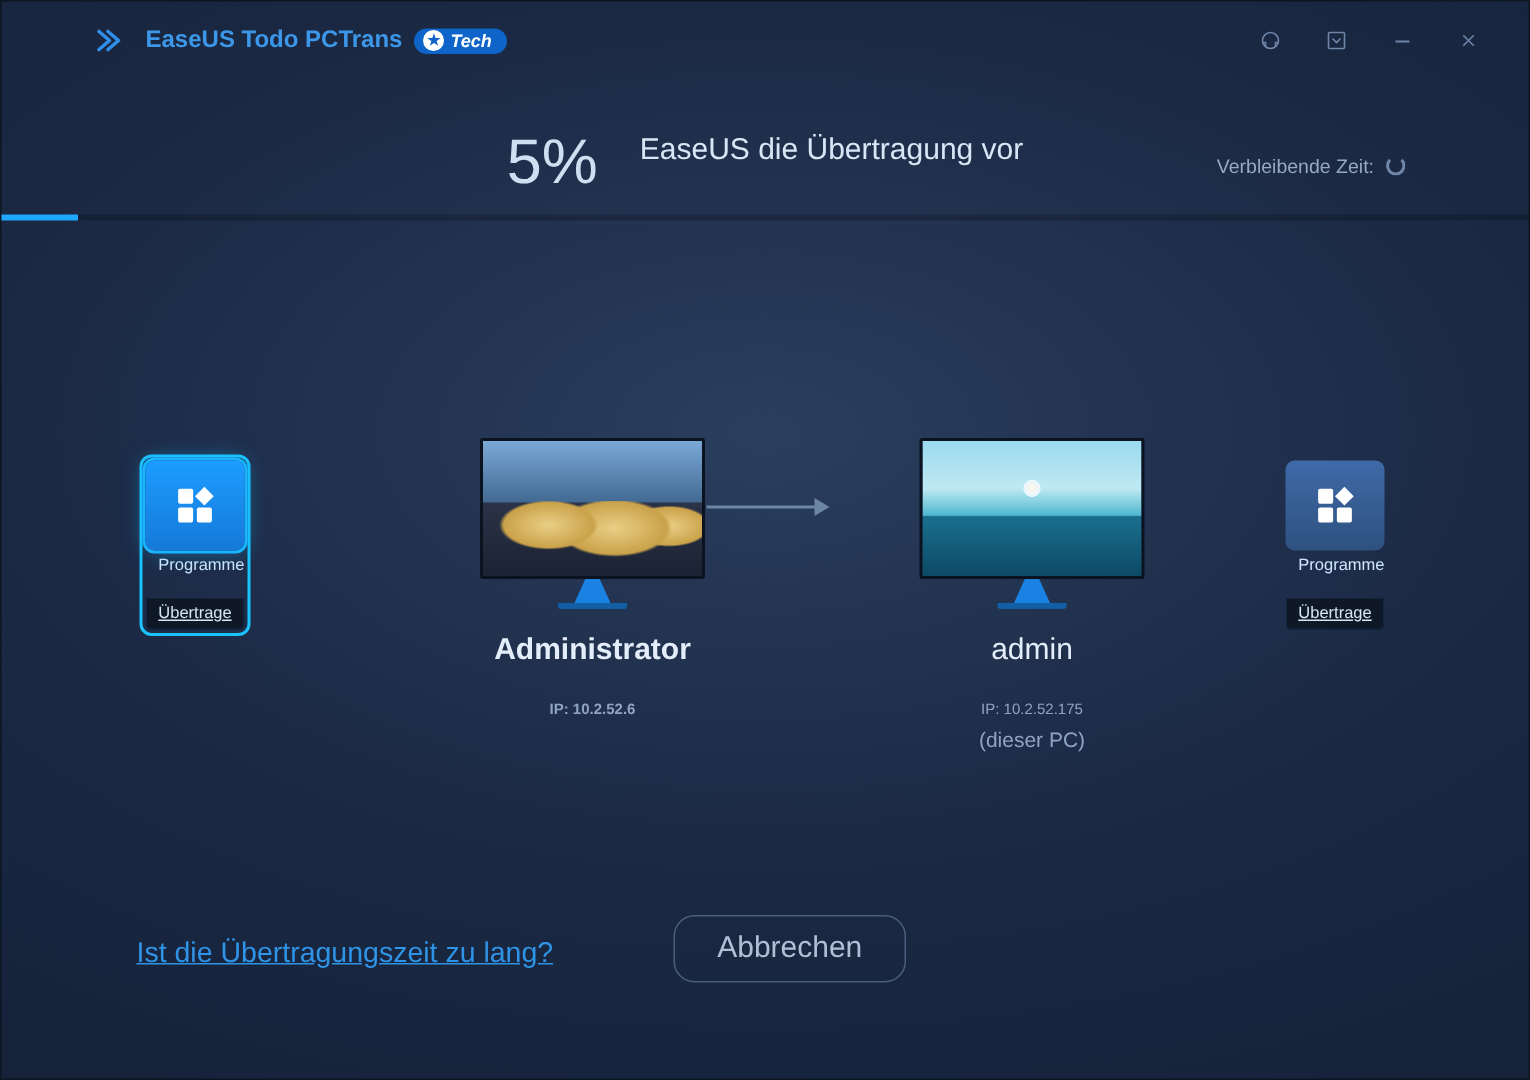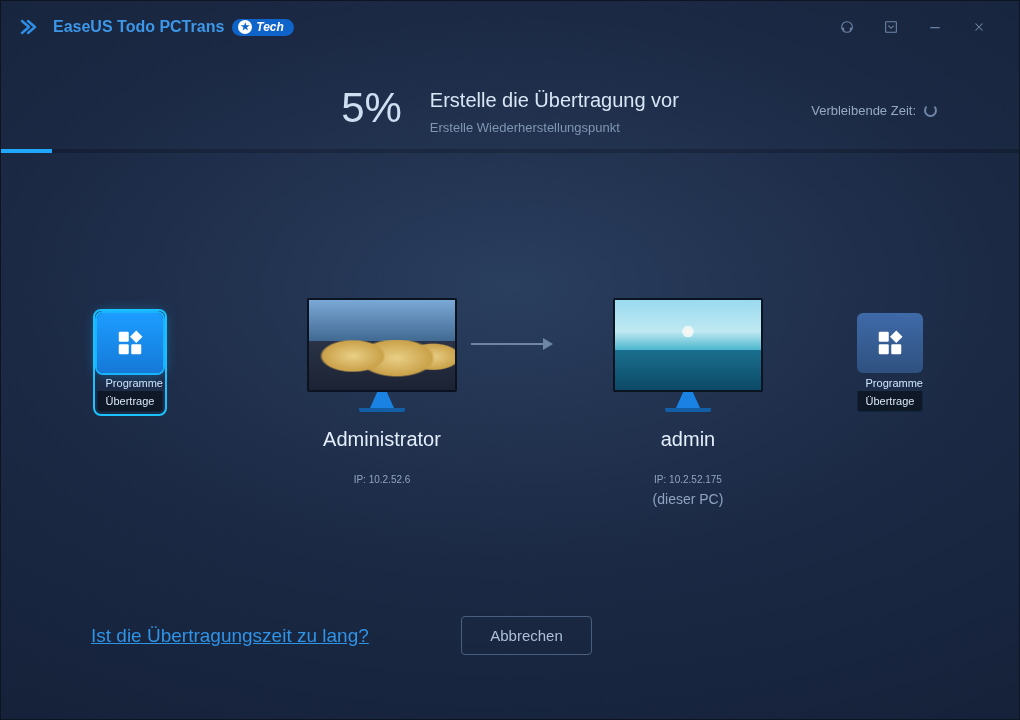--- a/index.html
+++ b/index.html
@@ -10,20 +10,21 @@
     width: 1020px; height: 720px;
     background: radial-gradient(ellipse 900px 500px at 50% 40%, #2a3e5e 0%, #1b2944 55%, #16223a 100%);
     display: flex; flex-direction: column;
     border: 1px solid #0d1522;
   }
 
   
   .titlebar {
     height: 52px; display: flex; align-items: center; padding: 0 18px;
     background: transparent;
+    margin-left: 44px;
   }
   .logo-icon { width: 24px; height: 24px; margin-right: 10px; color:#2f8fe8; }
   .app-title { color: #3d97e8; font-size: 16px; font-weight: 600; margin-right: 8px; }
   .tech-badge {
     display: inline-flex; align-items: center; gap: 4px;
     background: #0e64c8; color: #fff; font-style: italic; font-weight: 700;
     font-size: 12px; padding: 1px 10px 2px 6px; border-radius: 10px;
   }
   .tech-badge .star {
     width: 14px; height: 14px; background:#fff; color:#0e64c8; border-radius:50%;
@@ -80,30 +81,31 @@
   }
   .side-card.right .side-icon-box {
     background: linear-gradient(180deg,#3f6aa8,#2e517f);
   }
   .side-icon-box svg { width: 30px; height: 30px; }
   .side-label { color:#cfe6ff; font-size: 11px; margin-top: 4px; text-align: right; }
   .side-status {
     background:#0e1827; color:#d8e5f4; font-size:11px; padding:4px 0;
     border:1px solid #11243d; border-top:none;
     border-bottom-left-radius:4px; border-bottom-right-radius:4px;
-    margin-top: 2px;
+    margin-top: 16px;
+    text-decoration: underline;
   }
   .side-card.left .side-outline {
     position:absolute; inset:-4px -4px -4px -4px; border:2px solid #1ac3ff; border-radius:8px;
     pointer-events:none;
   }
   .side-card-wrap { position: relative; }
 
   .pc-block { position:absolute; top:145px; width:200px; text-align:center; }
-  .pc-block.source { left: 281px; }
+  .pc-block.source { left: 294px; font-weight: bold; }
   .pc-block.target { left: 587px; }
   .monitor {
     width: 150px; height: 94px; margin: 0 auto; border: 2px solid #0b1220;
     border-radius: 2px; background:#000; overflow:hidden; position:relative;
   }
   .monitor.src .screen {
     width:100%; height:100%;
     background:
       linear-gradient(180deg, #7ba9d6 0%, #426a93 45%, #2a3347 46%, #1b2233 100%);
     position:relative;
@@ -142,21 +144,21 @@
   
   .footer {
     padding: 0 90px 64px; display:flex; align-items:center; justify-content:center; position:relative;
   }
   .help-link {
     position:absolute; left: 90px; bottom: 72px;
     color:#2f93e6; font-size: 19px; text-decoration: underline;
   }
   .cancel-btn {
     padding: 10px 28px; border:1px solid #4a5f7d; background:transparent;
-    color:#aebfd6; font-size: 15px; border-radius: 4px; margin-left: 33px;
+    color:#aebfd6; font-size: 20px; border-radius: 14px; margin-left: 33px;
   }
 </style>
 </head>
 <body>
 
 <div class="window">
 
   <div class="titlebar">
     <span class="logo-icon">
       <svg viewBox="0 0 24 24" fill="none" stroke="currentColor" stroke-width="2.4">
@@ -191,22 +193,21 @@
       <svg viewBox="0 0 24 24" stroke="currentColor" stroke-width="1.8">
           <path d="M6 6l12 12M18 6L6 18"></path>
         </svg>
     </span>
   </div>
 
   <div class="status-area">
     <div class="status-row">
       <div class="percent">5%</div>
       <div class="status-text">
-        <div class="status-title">Erstelle die Übertragung vor</div>
-        <div class="status-sub">Erstelle Wiederherstellungspunkt</div>
+        <div class="status-title">EaseUS die Übertragung vor</div>
       </div>
     </div>
     <div class="remaining">
       <span>Verbleibende Zeit:</span>
       <span class="spinner"></span>
     </div>
   </div>
 
   <div class="progress-track">
     <div class="progress-fill" style="width:5%"></div>

